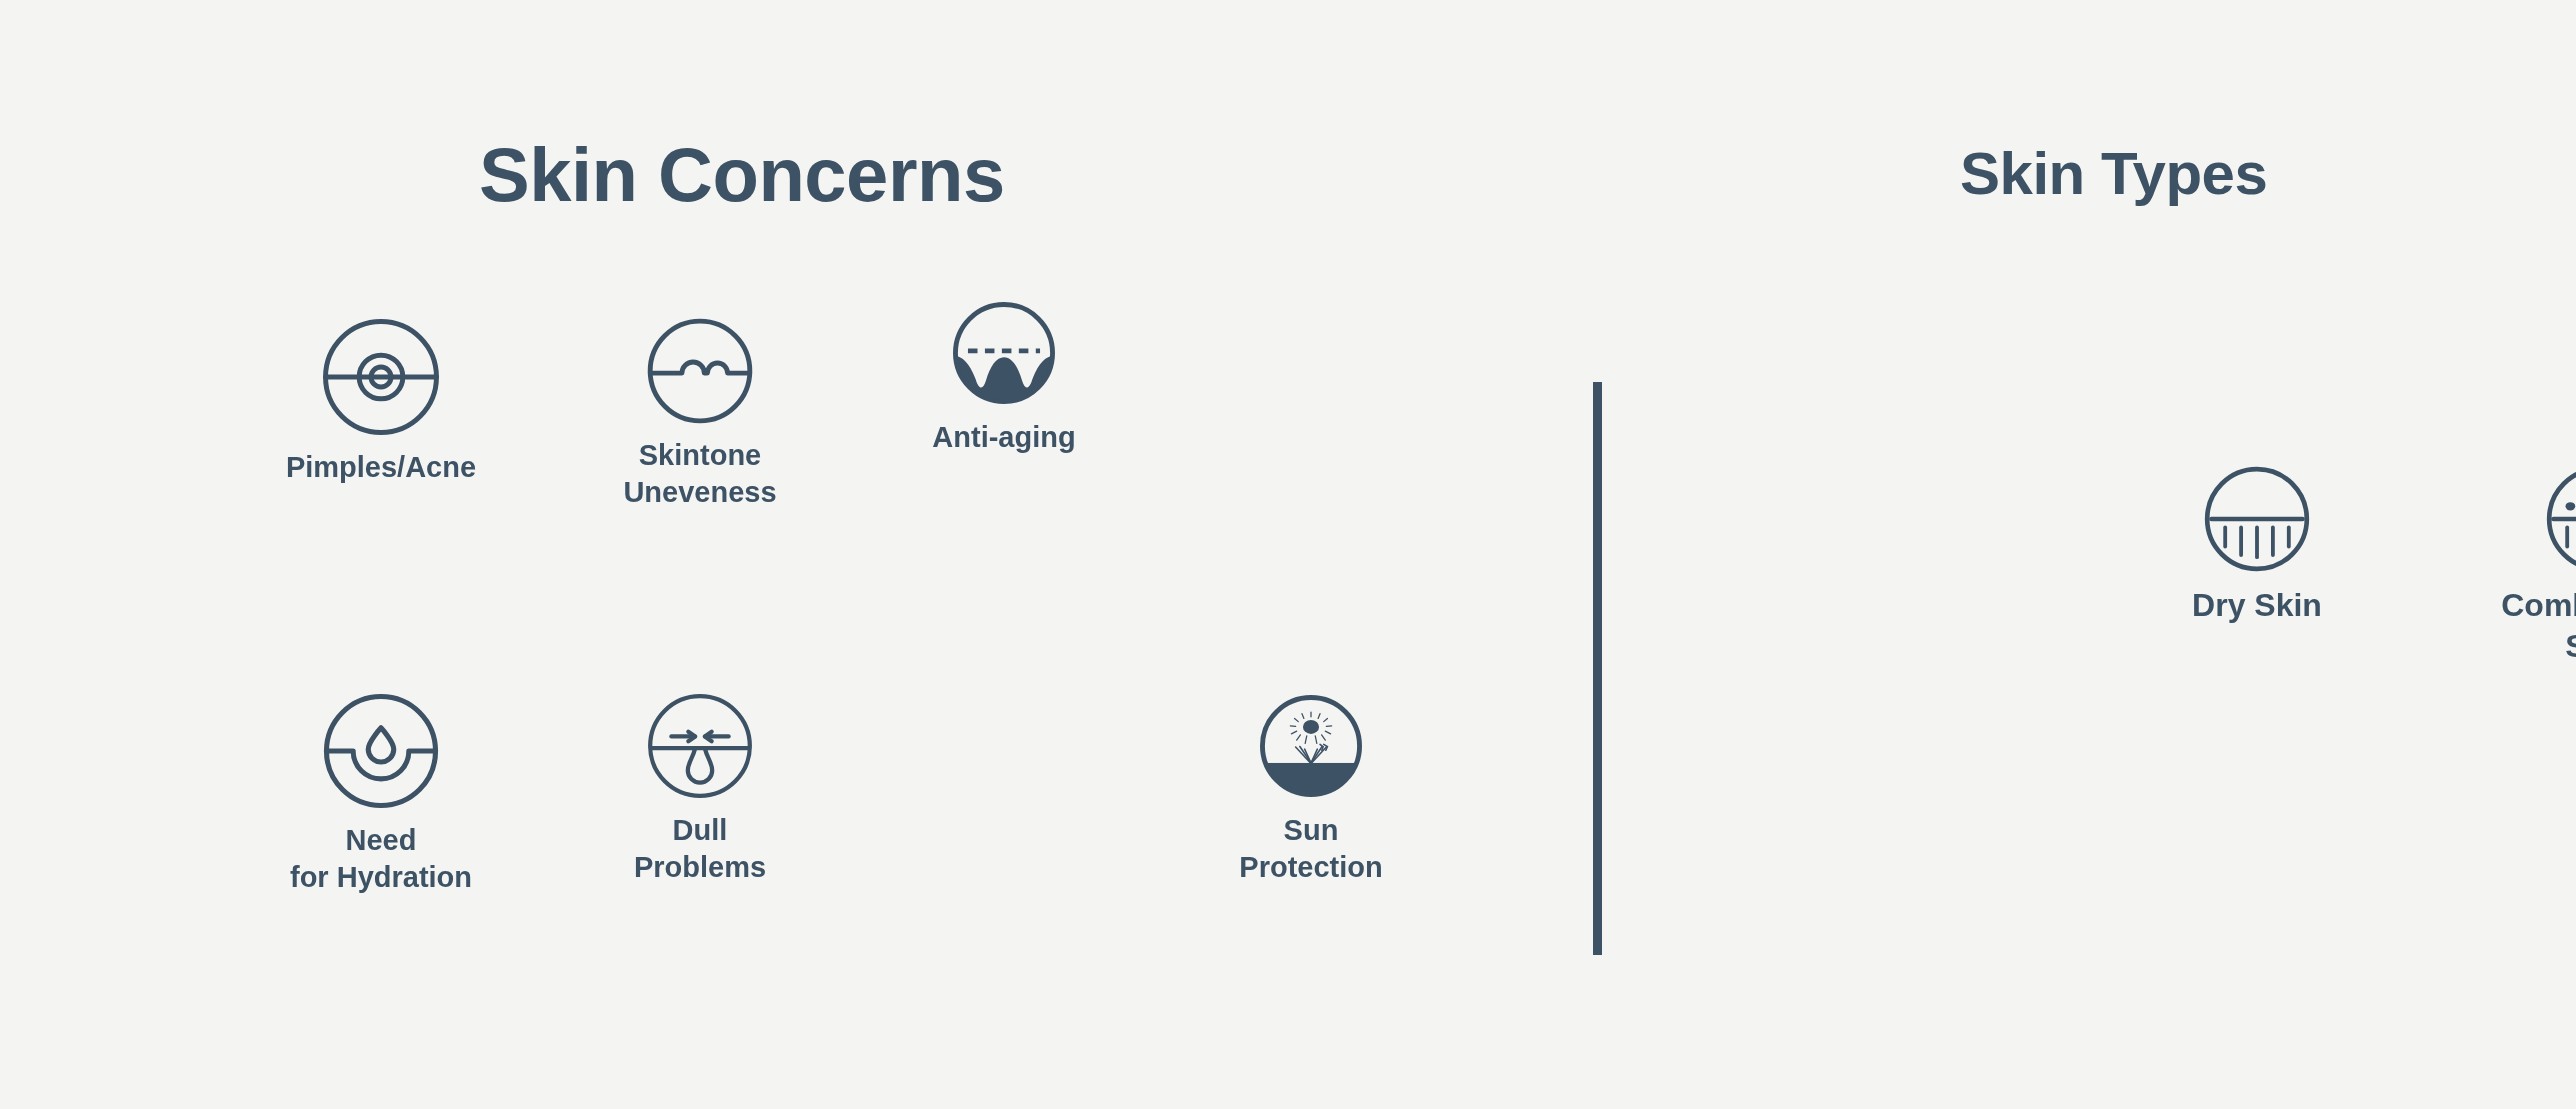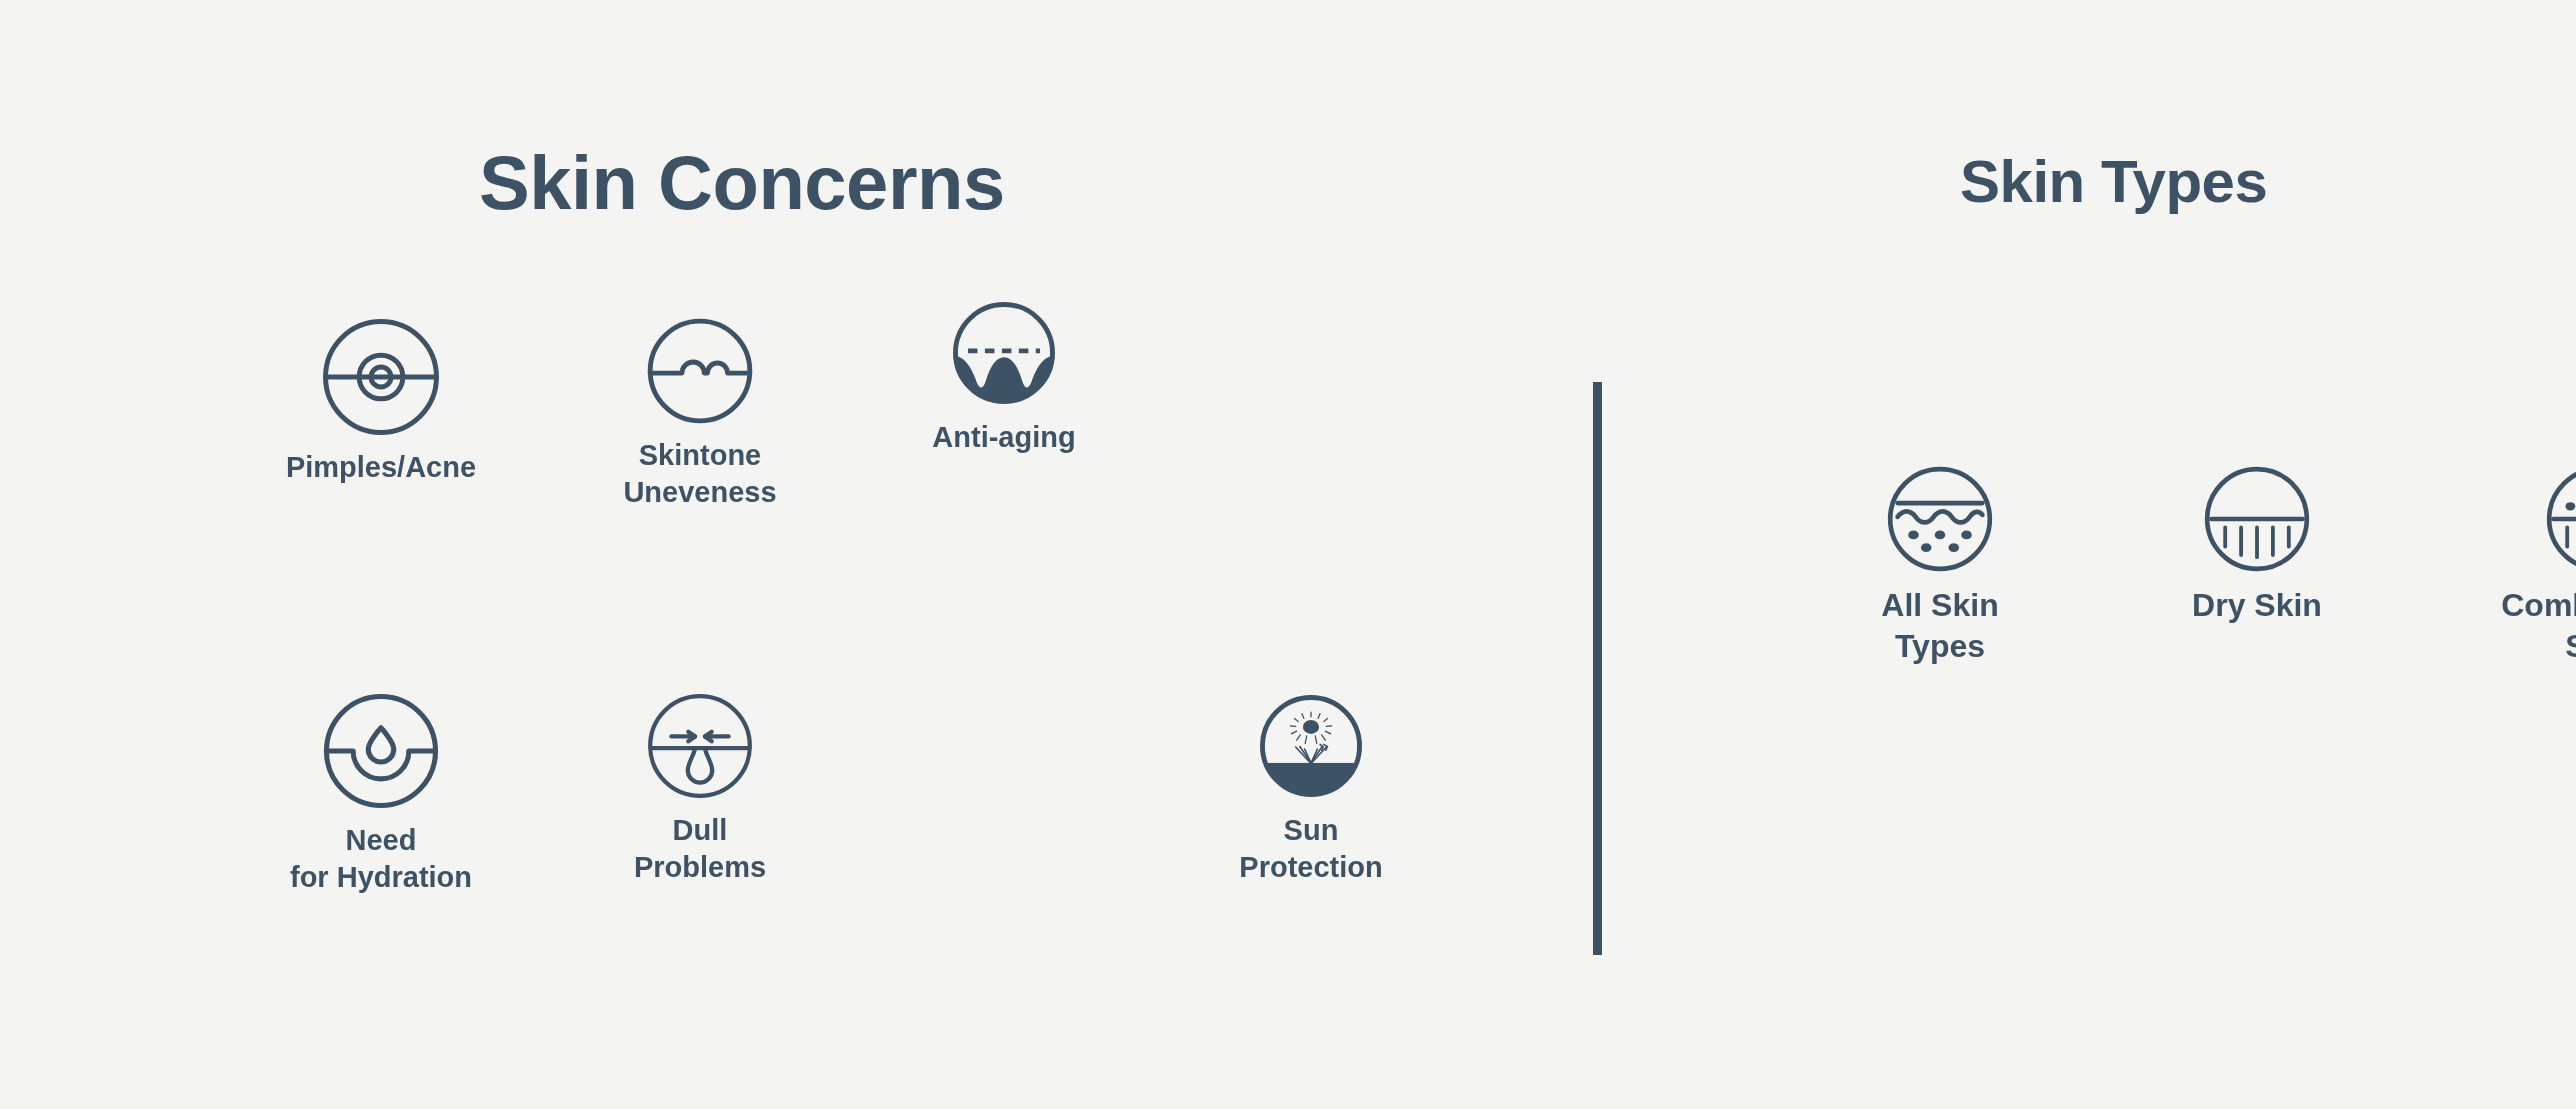--- a/index.html
+++ b/index.html
@@ -21,21 +21,20 @@
   }
 
   
   .section-title {
     position: absolute;
     font-family: "Liberation Sans", sans-serif;
     font-weight: bold;
     color: #3d5264;
     letter-spacing: -0.5px;
     white-space: nowrap;
-    margin-top: 8px;
   }
   #concerns-title {
     left: 479px;
     top: 137px;
     font-size: 76px;
     line-height: 1;
   }
   #types-title {
     left: 1960px;
     top: 144px;
@@ -222,40 +221,20 @@
           <line x1="56" y1="53" x2="50" y2="66"></line>
           <path d="M62 48.5 L65.5 50.5 L64 54"></path>
           <path d="M58.5 48.5 L61.5 50.8 L60.2 54"></path>
         </g>
       </svg>
     </span>
     <span class="caption pre">Sun
 Protection</span>
   </div>
 
-  <div class="item type" id="t0">
-    <span class="glyph">
-      <svg width="106" height="106" viewBox="0 0 100 100" fill="none" stroke="#3d5264" stroke-width="4.4" stroke-linecap="round" stroke-linejoin="round">
-        <circle cx="50" cy="50" r="47"></circle>
-        <line x1="10" y1="35" x2="90" y2="35"></line>
-        <path d="M10 48 C 15 41, 22 41, 27 48 C 32 55, 39 55, 44 48
-                 C 49 41, 56 41, 61 48 C 66 55, 73 55, 78 48
-                 C 82 42, 87 42, 90 46"></path>
-        <g fill="#3d5264" stroke="none">
-          <ellipse cx="25" cy="65" rx="5" ry="4.2"></ellipse>
-          <ellipse cx="50" cy="65" rx="5" ry="4.2"></ellipse>
-          <ellipse cx="75" cy="65" rx="5" ry="4.2"></ellipse>
-          <ellipse cx="37" cy="77" rx="5" ry="4.2"></ellipse>
-          <ellipse cx="63" cy="77" rx="5" ry="4.2"></ellipse>
-        </g>
-      </svg>
-    </span>
-    <span class="caption pre">All Skin
-Types</span>
-  </div>
 
   <div class="item type" id="t1">
     <span class="glyph">
       <svg width="106" height="106" viewBox="0 0 100 100" fill="none" stroke="#3d5264" stroke-width="4.4" stroke-linecap="round">
         <circle cx="50" cy="50" r="47"></circle>
         <line x1="7" y1="50" x2="93" y2="50"></line>
         <g stroke-width="3.6">
           <line x1="20" y1="58" x2="20" y2="76"></line>
           <line x1="35" y1="58" x2="35" y2="84"></line>
           <line x1="50" y1="58" x2="50" y2="86"></line>

